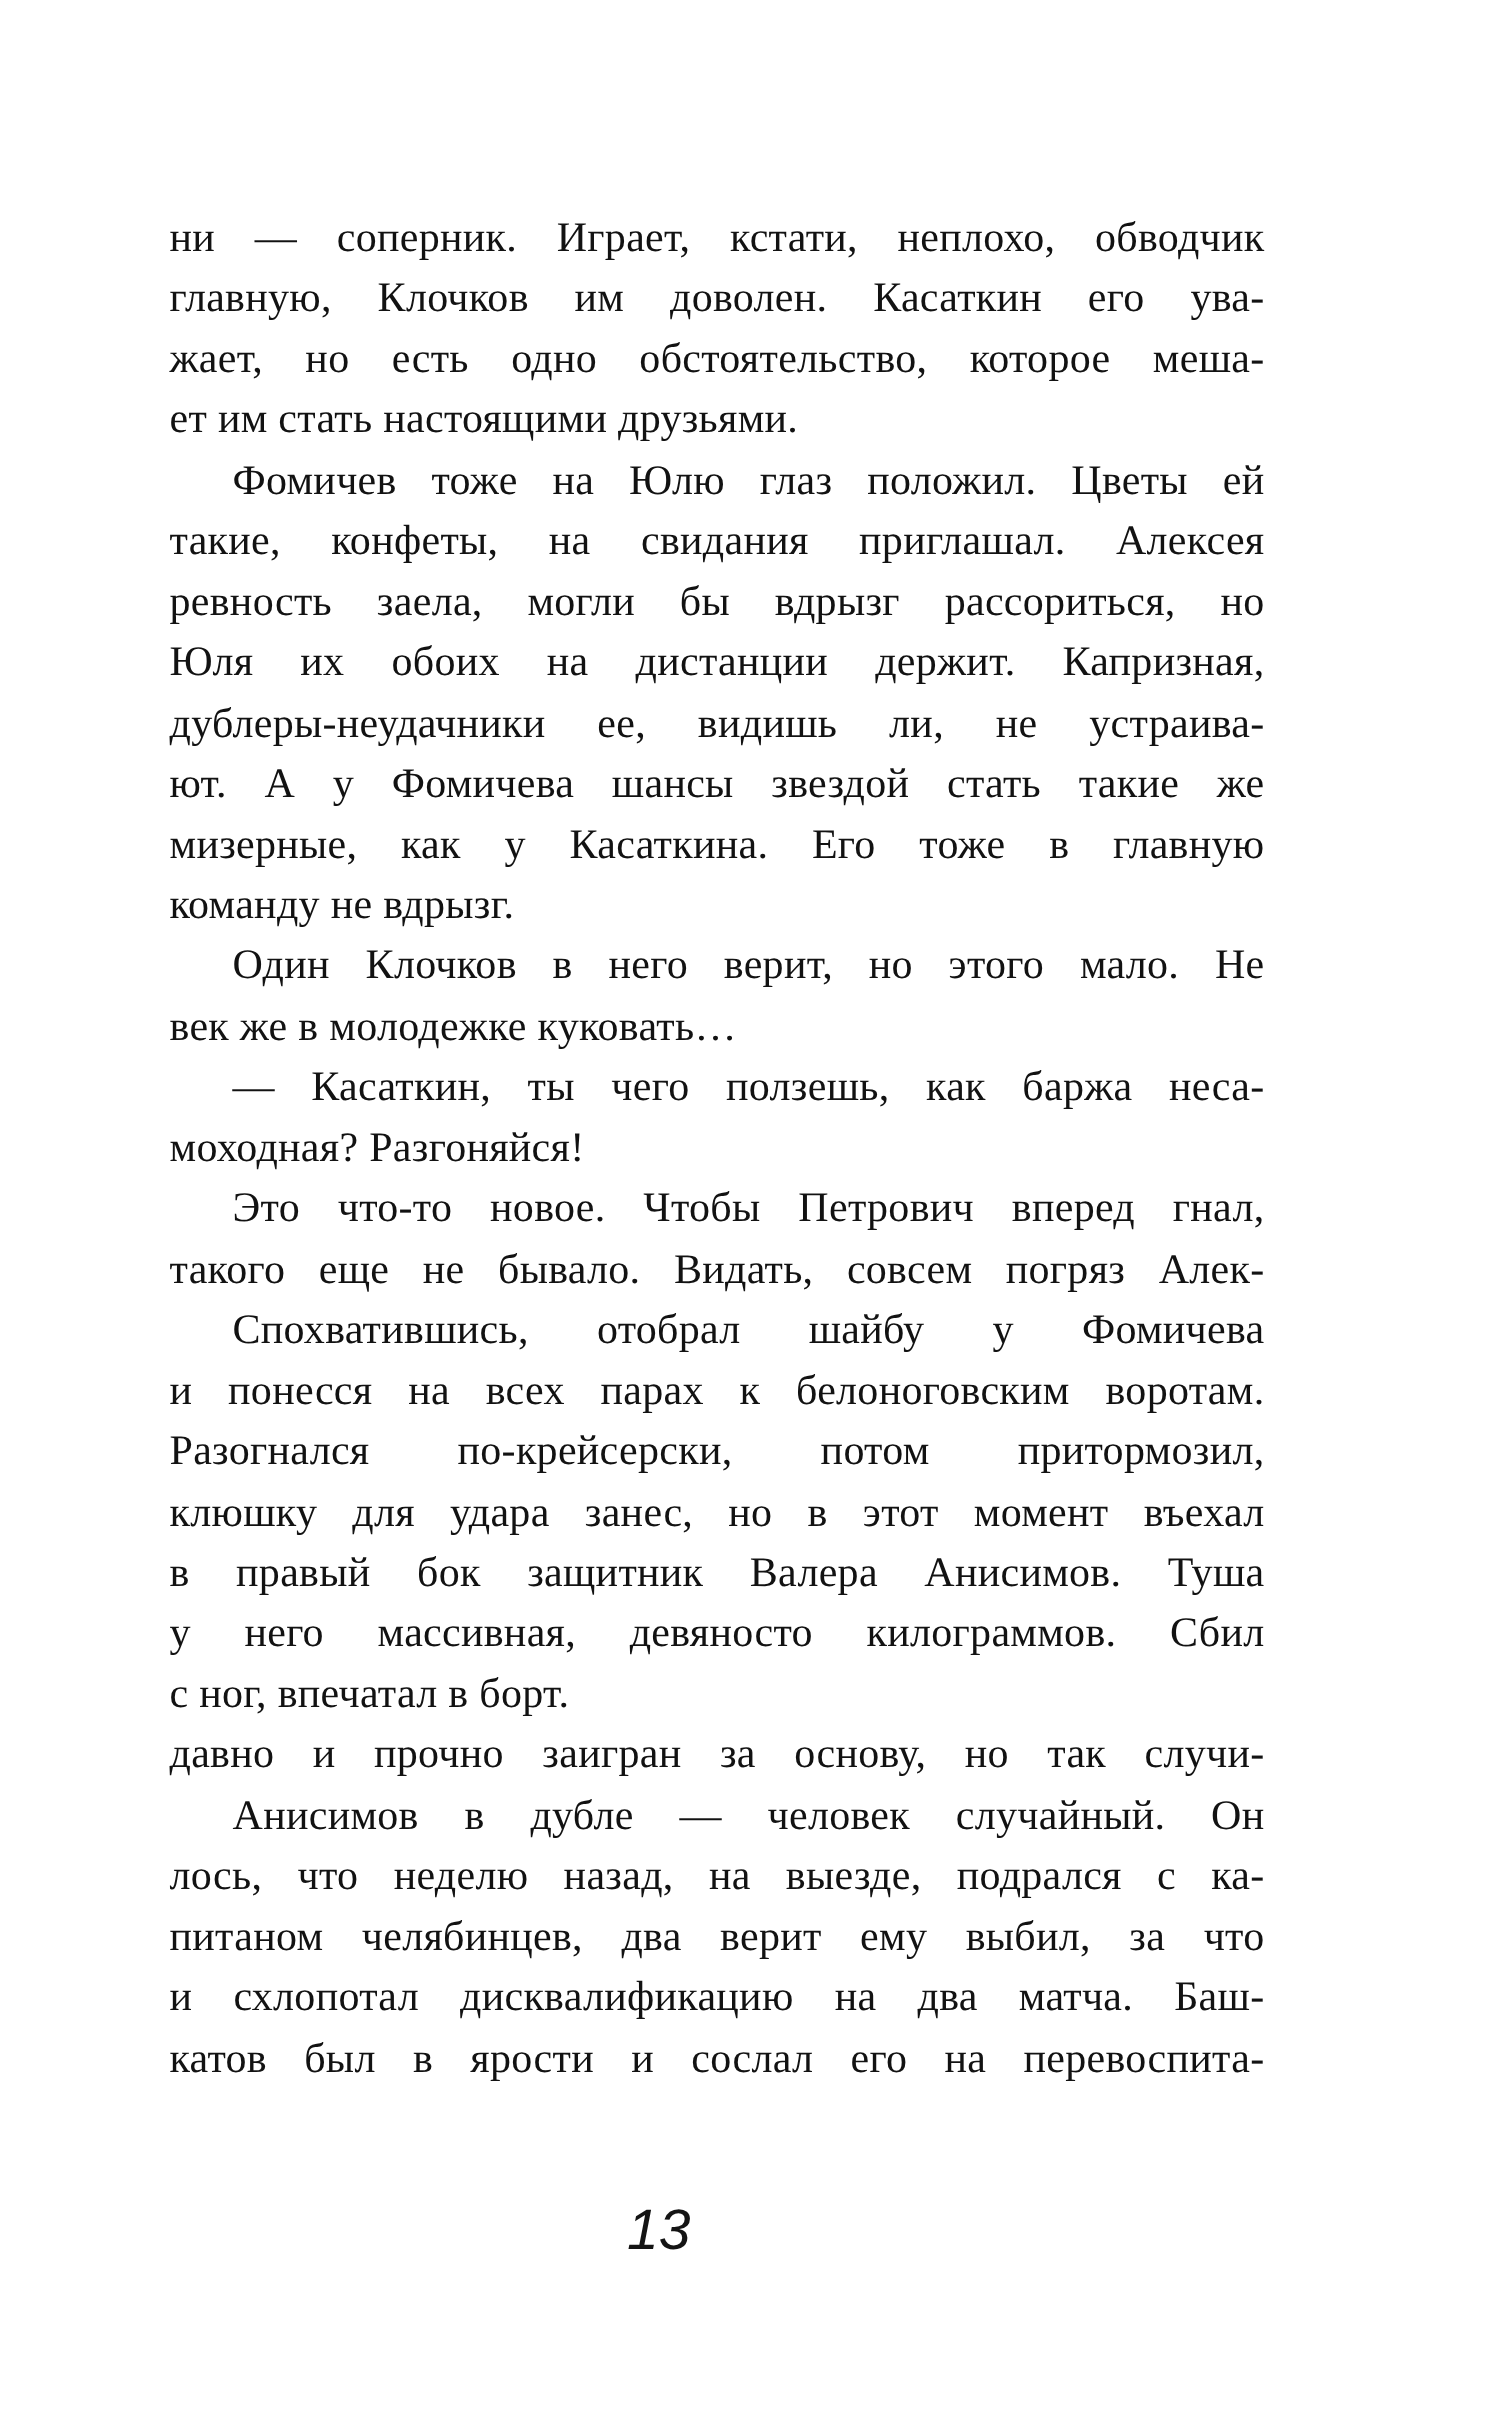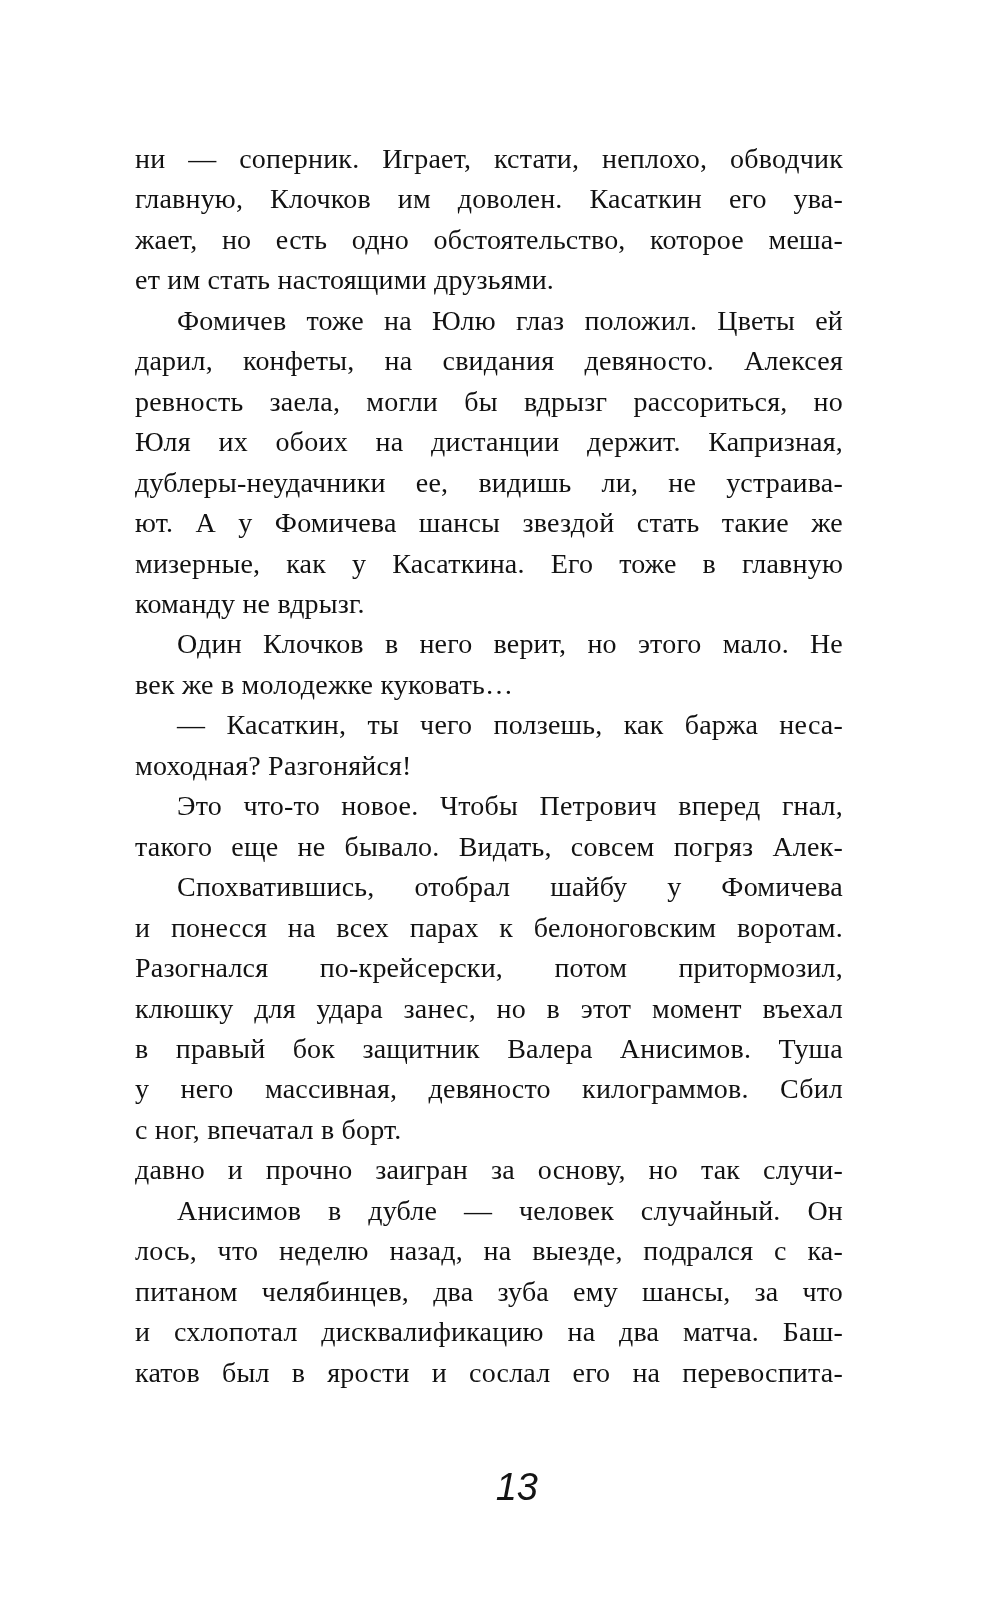--- a/index.html
+++ b/index.html
@@ -27,56 +27,55 @@
     width: 730px;
     font-size: 28px;
     line-height: 40.45px;
     color: #121212;
     letter-spacing: 0.2px;
   }
   .para { margin: 0; padding: 0; }
   .line {
     text-align: justify;
     text-align-last: justify;
-    margin-left: 22px;
   }
   .line.endline {
     text-align: justify;
     text-align-last: left;
   }
   .line.indent {
     text-indent: 42px;
   }
   .page-number {
     position: absolute;
     top: 1468px;
     left: 418px;
     width: 120px;
-    text-align: right;
+    text-align: left;
     font-family: "Liberation Sans", "DejaVu Sans", sans-serif;
     font-style: italic;
     font-size: 38px;
     line-height: 1;
     color: #141414;
   }
 </style>
 </head>
 <body>
 
 <div class="page">
   <div class="text-block">
       <div class="para">
         <div class="line">ни — соперник. Играет, кстати, неплохо, обводчик</div>
         <div class="line">главную, Клочков им доволен. Касаткин его ува-</div>
         <div class="line">жает, но есть одно обстоятельство, которое меша-</div>
         <div class="line endline">ет им стать настоящими друзьями.</div>
       </div>
       <div class="para">
         <div class="line indent">Фомичев тоже на Юлю глаз положил. Цветы ей</div>
-        <div class="line">дарил, конфеты, на свидания девяносто. Алексея</div>
+        <div class="line">такие, конфеты, на свидания приглашал. Алексея</div>
         <div class="line">ревность заела, могли бы вдрызг рассориться, но</div>
         <div class="line">Юля их обоих на дистанции держит. Капризная,</div>
         <div class="line">дублеры-неудачники ее, видишь ли, не устраива-</div>
         <div class="line">ют. А у Фомичева шансы звездой стать такие же</div>
         <div class="line">мизерные, как у Касаткина. Его тоже в главную</div>
         <div class="line endline">команду не вдрызг.</div>
       </div>
       <div class="para">
         <div class="line indent">Один Клочков в него верит, но этого мало. Не</div>
         <div class="line endline">век же в молодежке куковать…</div>
@@ -95,19 +94,19 @@
         <div class="line">Разогнался по-крейсерски, потом притормозил,</div>
         <div class="line">клюшку для удара занес, но в этот момент въехал</div>
         <div class="line">в правый бок защитник Валера Анисимов. Туша</div>
         <div class="line">у него массивная, девяносто килограммов. Сбил</div>
         <div class="line endline">с ног, впечатал в борт.</div>
       </div>
       <div class="para">
         <div class="line">давно и прочно заигран за основу, но так случи-</div>
         <div class="line indent">Анисимов в дубле — человек случайный. Он</div>
         <div class="line">лось, что неделю назад, на выезде, подрался с ка-</div>
-        <div class="line">питаном челябинцев, два зуба ему шансы, за что</div>
+        <div class="line">питаном челябинцев, два верит ему выбил, за что</div>
         <div class="line">и схлопотал дисквалификацию на два матча. Баш-</div>
         <div class="line">катов был в ярости и сослал его на перевоспита-</div>
       </div>
     </div>
   <div class="page-number">13</div>
 </div>
 
 </body></html>

